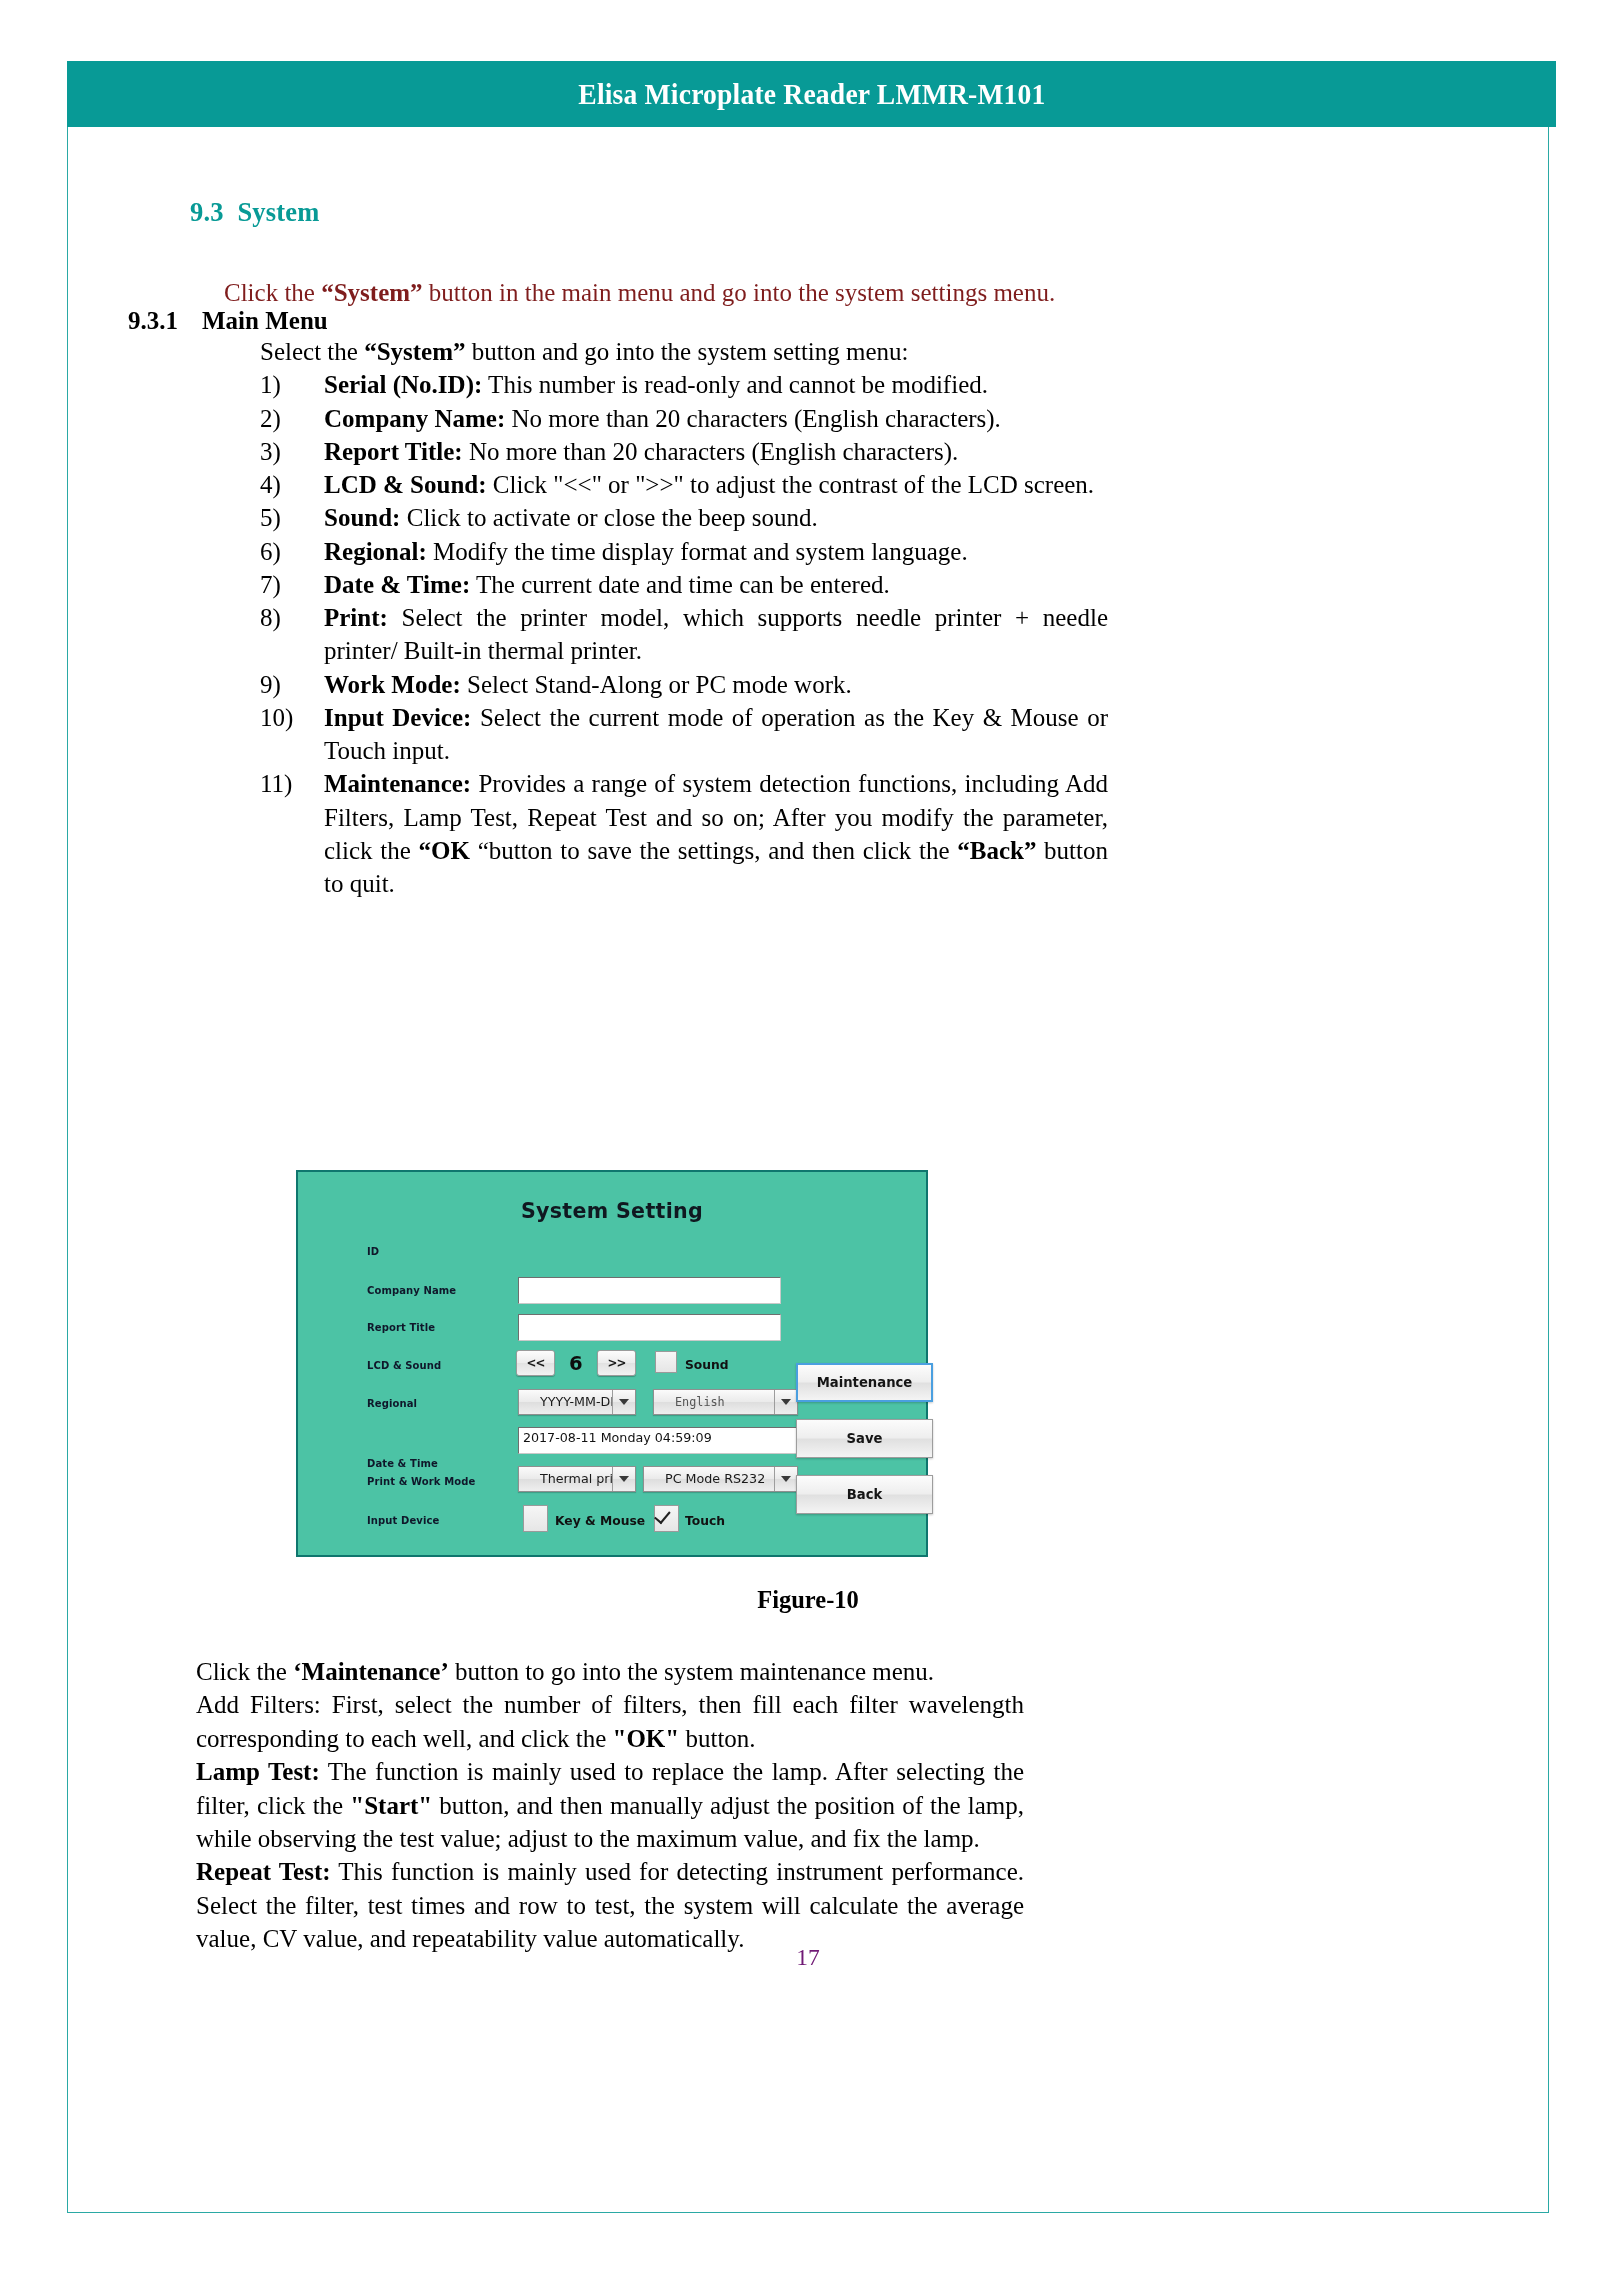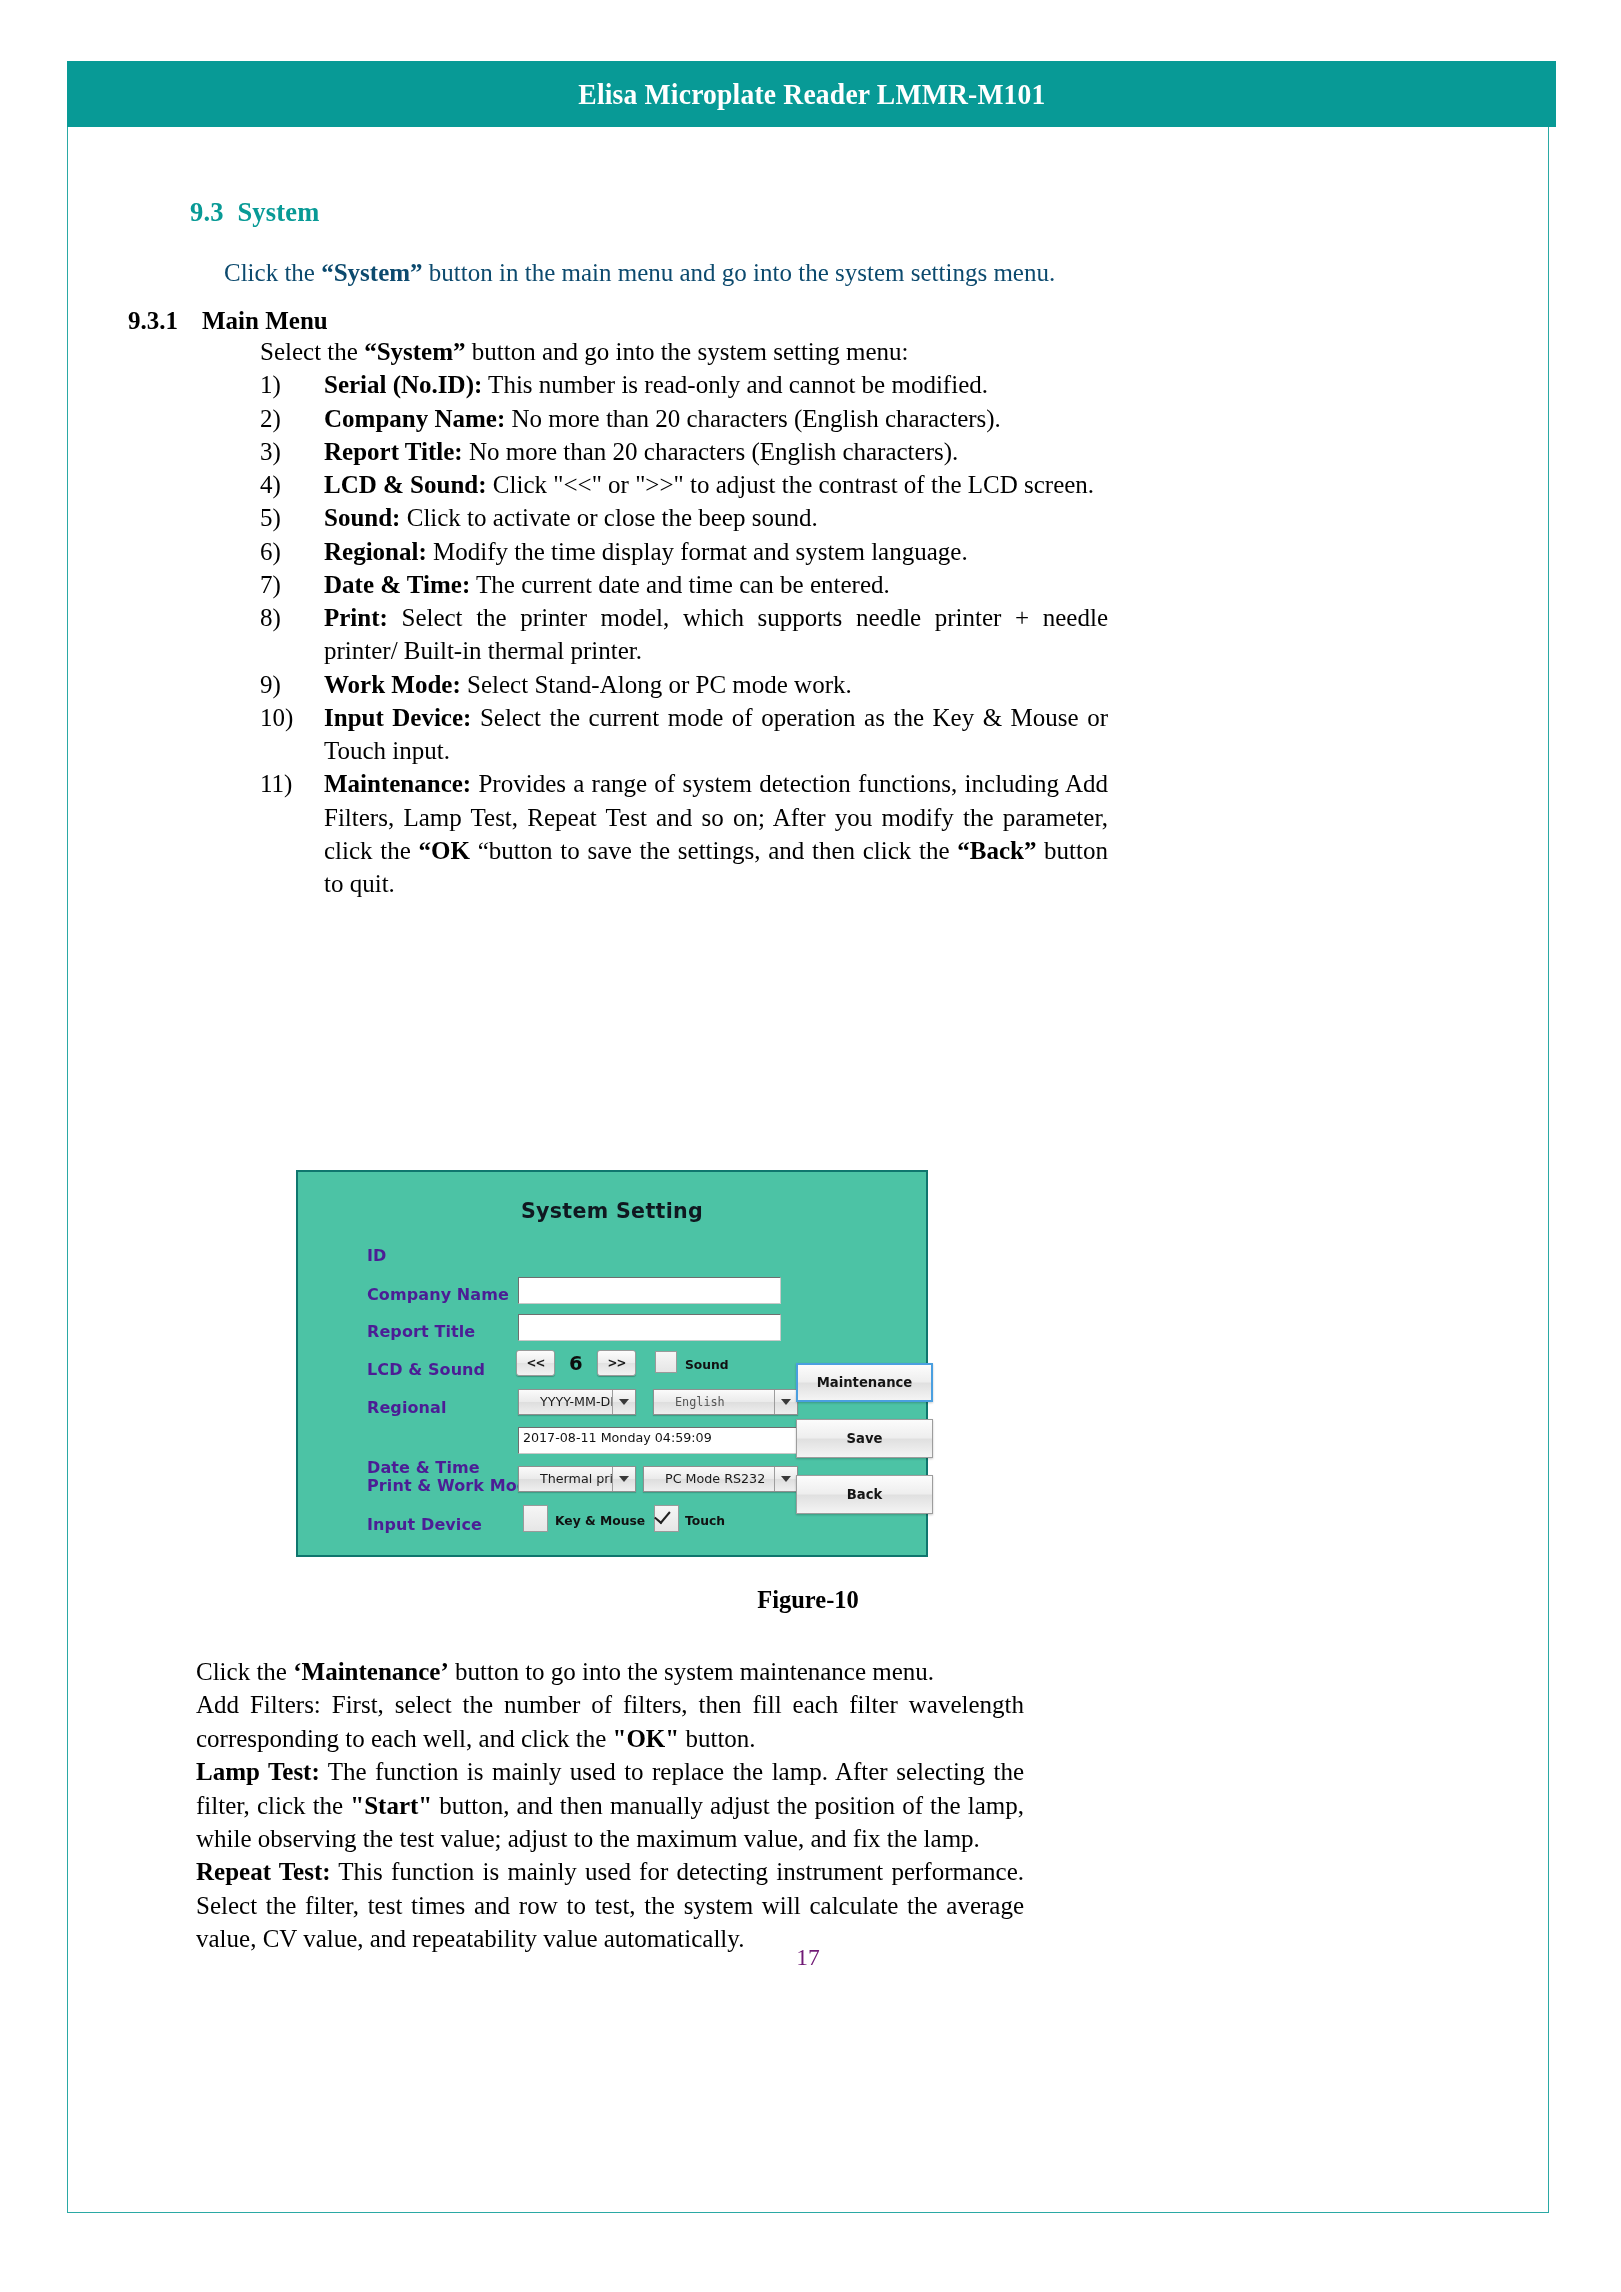--- a/index.html
+++ b/index.html
@@ -68,23 +68,24 @@
     font-weight: bold;
     font-size: 26.5px;
     font-family: "Liberation Serif", serif;
     letter-spacing: 0.2px;
   }
   .sec-heading .num { margin-right: 13.7px; }
 
   .para {
     font-size: 25px;
     line-height: 1.32;
-    color: #0c4a6e;
+    color: #7f1d1d;
     font-family: "Liberation Serif", serif;
     text-align: justify;
+    margin-top: 20px;
   }
   .intro-para {
     position: absolute;
     left: 157px;
     top: 130px;
     width: 843px;
   }
 
   .subsec {
     position: absolute;
@@ -152,23 +153,23 @@
     right: 0;
     top: 27.4px;
     text-align: center;
     font-size: 20.6px;
     font-weight: bold;
     color: #101820;
     letter-spacing: 0.3px;
   }
   .dlg-label {
     position: absolute;
-    font-size: 16px;
-    font-weight: bold;
-    color: #4c1d95;
+    font-size: 10px;
+    font-weight: bold;
+    color: #0f172a;
     letter-spacing: 0.1px;
     white-space: nowrap;
   }
   .txtbox {
     position: absolute;
     background: #ffffff;
     border: 1.5px solid #6e6e6e;
     border-right-color: #c9c9c9;
     border-bottom-color: #c9c9c9;
     box-sizing: border-box;

